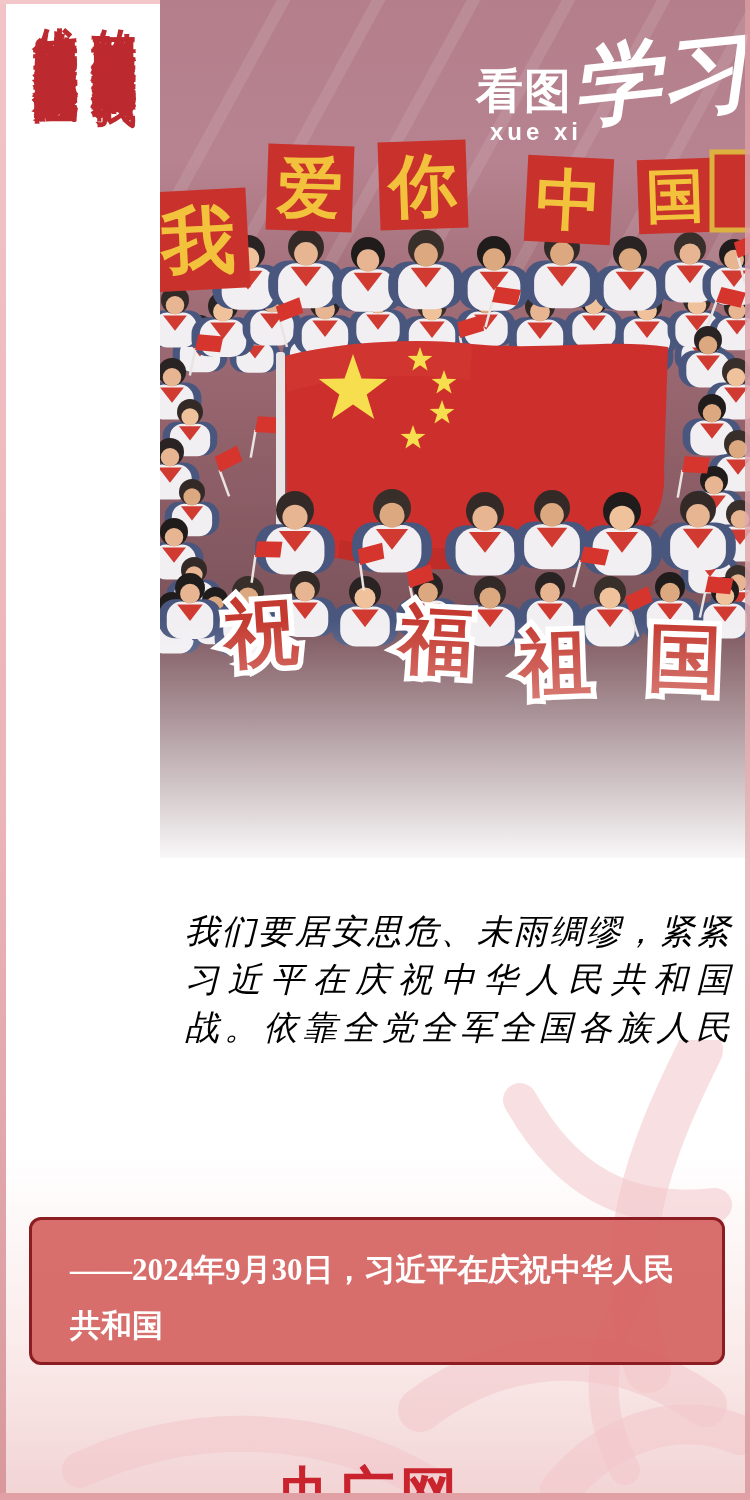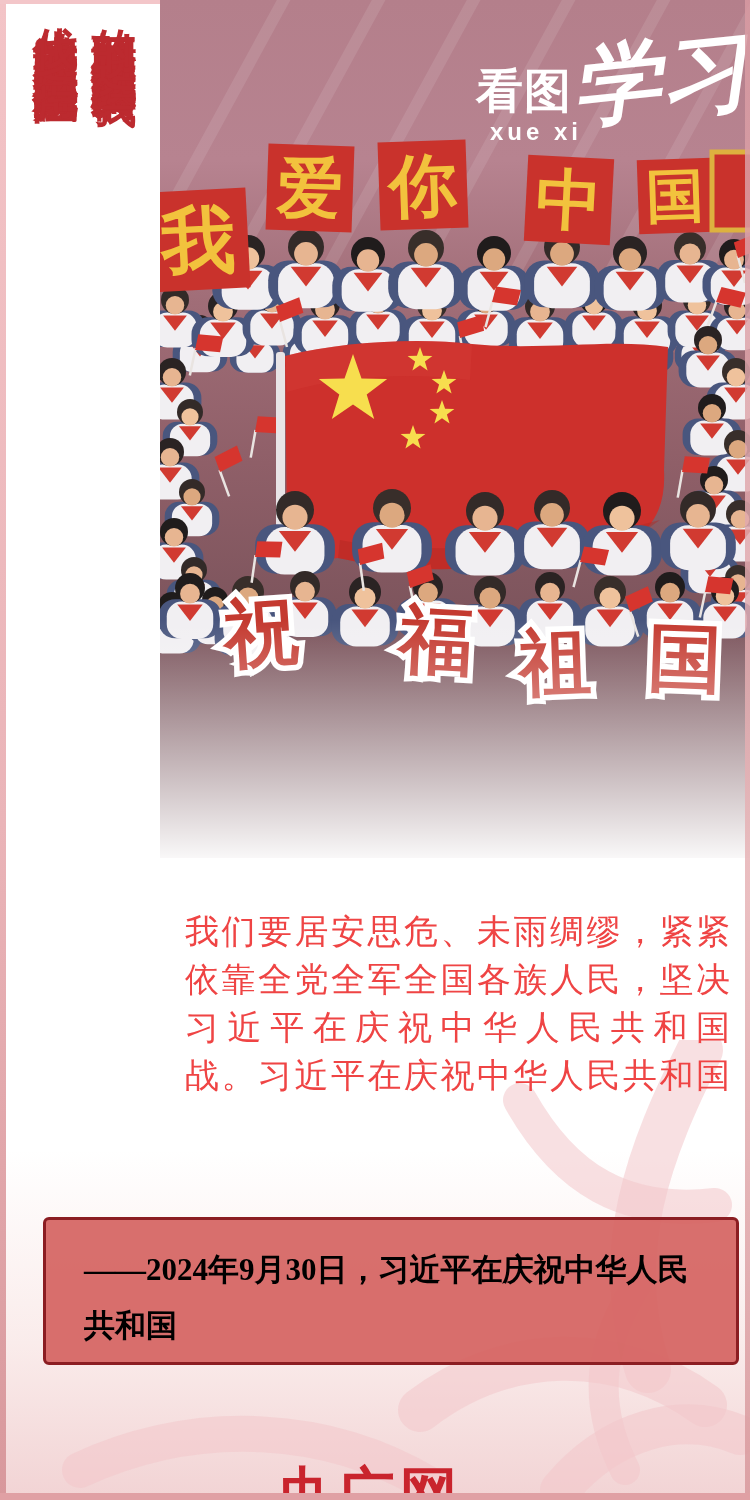--- a/index.html
+++ b/index.html
@@ -35,35 +35,35 @@
   .brand{position:absolute;left:468px;top:36px;width:282px;height:130px;color:#fff;z-index:3;}
   .brand-title{position:absolute;left:8px;top:24px;font-family:"Liberation Sans",sans-serif;
                font-weight:900;font-size:47px;letter-spacing:1px;}
   .brand-pinyin{position:absolute;left:22px;top:82px;font-family:"Liberation Sans",sans-serif;
                 font-weight:700;font-size:24px;letter-spacing:4px;}
   .brand-script{position:absolute;left:104px;top:-16px;font-size:88px;font-style:italic;font-weight:600;
                 font-family:"DejaVu Serif",serif;transform:rotate(-6deg);}
 
   
   .quote{position:absolute;left:185px;top:908px;width:545px;z-index:4;
-         color:#ef4444;font-size:34px;line-height:48px;font-family:"Liberation Serif",serif;}
+         color:#000000;font-size:34px;line-height:48px;font-family:"Liberation Serif",serif;font-style:italic;}
   .q-line{text-align:justify;text-align-last:justify;}
   .q-last{text-align-last:left;}
 
   
   .foot-bg{position:absolute;left:0;top:1150px;width:750px;height:350px;z-index:0;
     background:linear-gradient(180deg,rgba(252,245,245,0) 0%,#faeceb 55%,#f2d3d4 100%);}
   .watermark{position:absolute;left:0;top:1040px;z-index:1;}
 
   
   .banner{
-    position:absolute;left:43px;top:1217px;width:696px;height:148px;z-index:5;
-    box-sizing:border-box;border:3px solid #8b1d22;border-radius:6px;
+    position:absolute;left:29px;top:1217px;width:696px;height:148px;z-index:5;
+    box-sizing:border-box;border:3px solid #8b1d22;border-radius:12px;
     background:rgba(213,99,97,0.92);
-    color:#000000;font-weight:700;font-size:31px;line-height:56px;
+    color:#ffffff;font-weight:700;font-size:31px;line-height:56px;
     padding:22px 30px 0 38px;font-family:"Liberation Serif",serif;
   }
 
   
   .footer-logo{
     position:absolute;left:0;top:1456px;width:736px;z-index:6;text-align:center;
     font-family:"Liberation Sans",sans-serif;font-weight:900;font-size:58px;
     letter-spacing:5px;color:#c9242d;
   }
 </style>
@@ -701,22 +701,21 @@
 </div>
 
 <div class="brand">
   <div class="brand-title">看图</div>
   <div class="brand-pinyin">xue xi</div>
   <div class="brand-script">学习</div>
 </div>
 
 <div class="quote">
   <div class="q-line">我们要居安思危、未雨绸缪，紧紧</div>
-  <div class="q-line">依靠全党全军全国各族人民，坚决</div>
   <div class="q-line">习近平在庆祝中华人民共和国</div>
-  <div class="q-line">战。习近平在庆祝中华人民共和国</div>
+  <div class="q-line">战。依靠全党全军全国各族人民</div>
 </div>
 
 <div class="banner">
   <div>——2024年9月30日，习近平在庆祝中华人民共和国</div>
 </div>
 
 <div class="footer-logo">央广网</div>
 
 </body></html>

